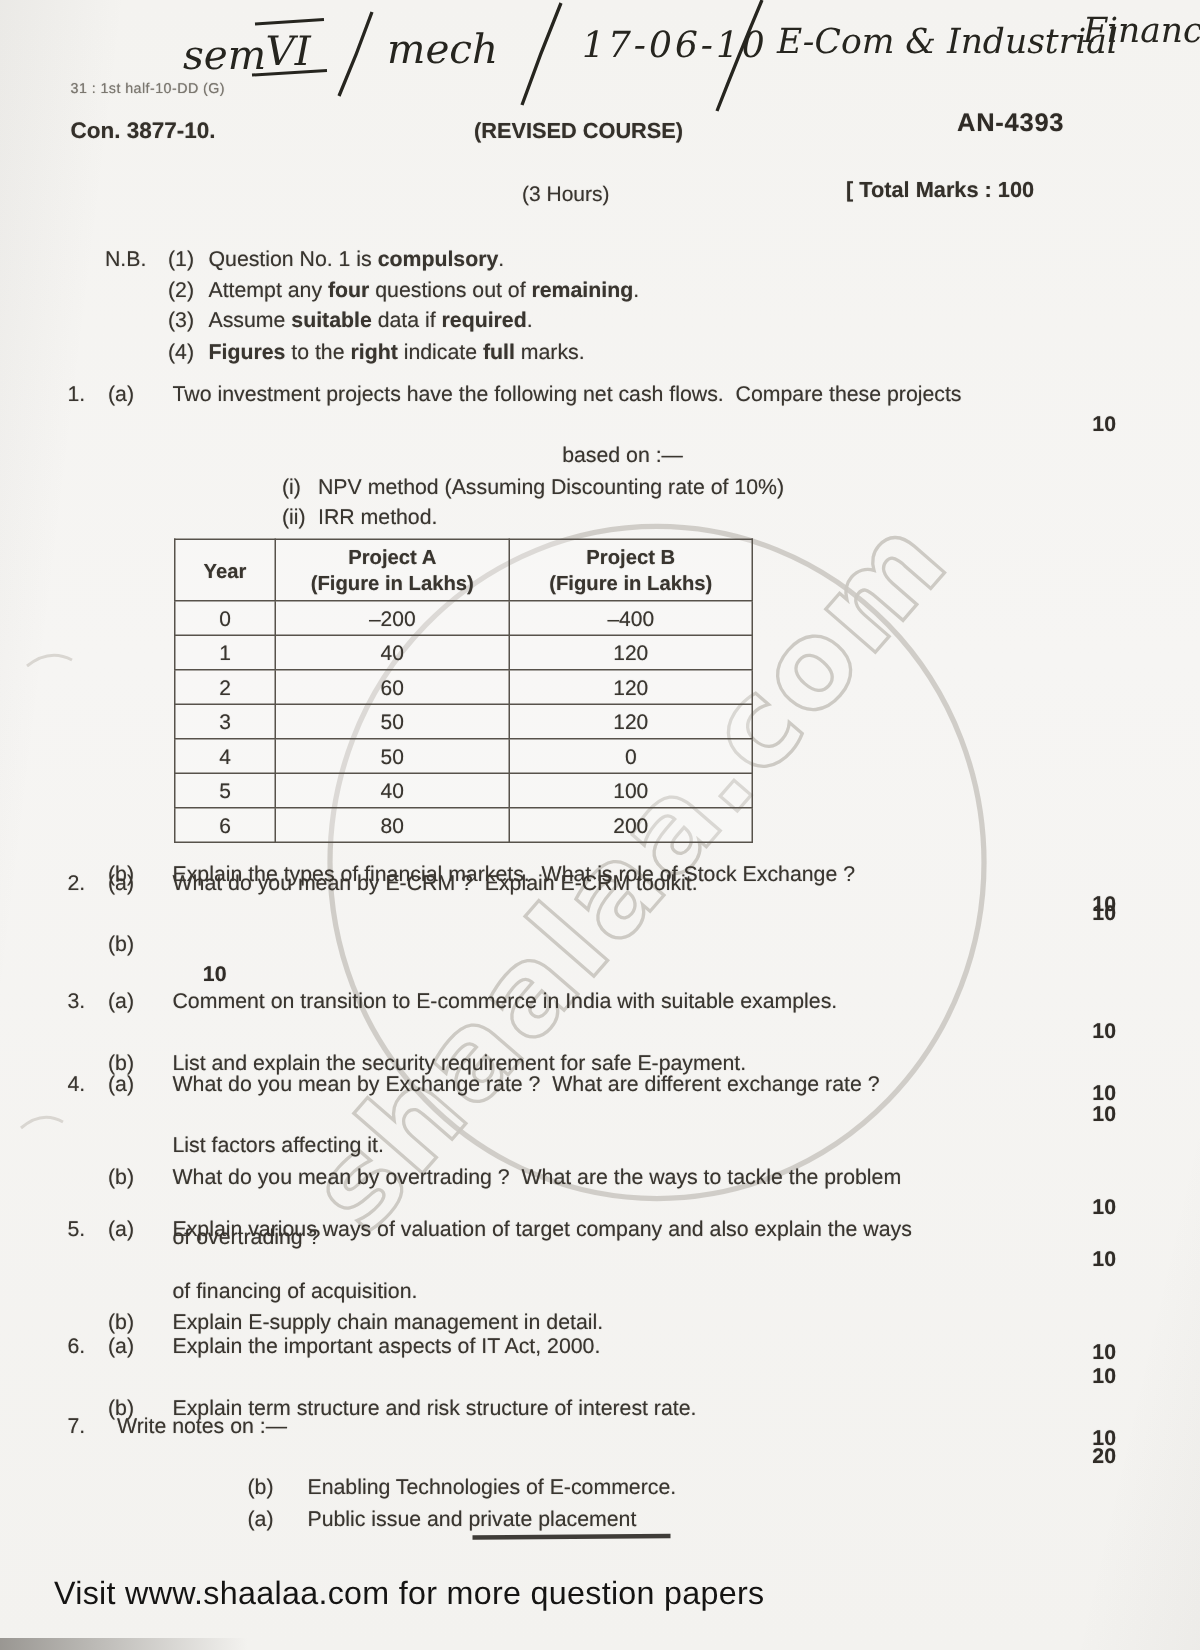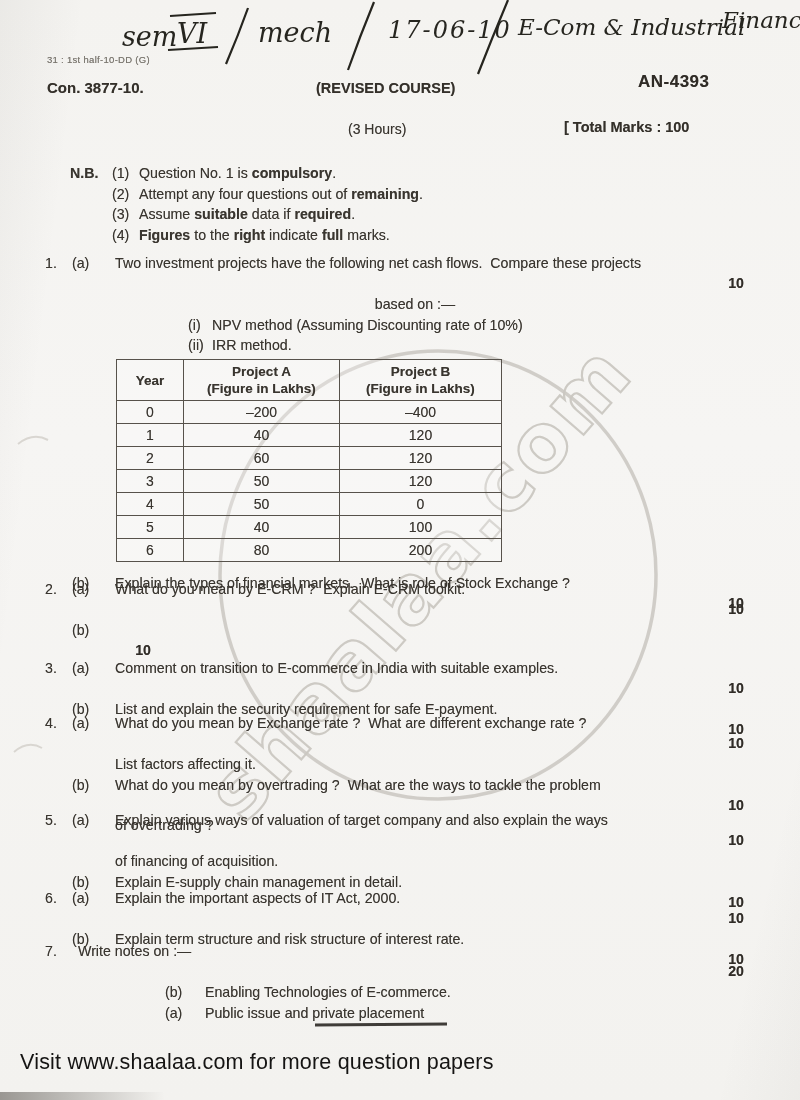--- a/index.html
+++ b/index.html
@@ -16,41 +16,41 @@
   .ink{text-shadow:0 0 0.6px rgba(57,53,47,0.5);}
   .abs{position:absolute;}
   .printcode{left:47px;top:54px;font-size:9.5px;color:#7b776f;letter-spacing:.3px;}
   .con{left:47px;top:79px;font-size:15px;font-weight:700;color:#34302a;}
   .course{left:316px;top:80px;font-size:14.5px;font-weight:700;color:#34302a;}
   .papercode{left:638px;top:72px;font-size:17px;font-weight:700;letter-spacing:.5px;color:#2f2b26;}
   .hours{left:348px;top:121px;font-size:14px;}
   .totalmarks{left:564px;top:119px;font-size:14.5px;font-weight:700;color:#34302a;}
   .nb{left:70px;top:163px;right:60px;font-size:14.2px;line-height:20.6px;}
   .nbrow{display:flex;}
-  .nblab{width:42px;font-weight:700;}
+  .nblab{width:42px;font-weight:400;}
   .nbnum{width:27px;}
   .nbtext{flex:1;white-space:pre-wrap;}
   .qg{position:absolute;left:45px;right:56px;font-size:14.2px;line-height:20.8px;}
   .qrow{display:flex;align-items:flex-start;}
   .qnum{width:27px;}
   .qsub{width:43px;}
   .qtext{flex:1;padding-right:6px;white-space:pre-wrap;}
   .qmarks{width:36px;text-align:right;font-weight:700;color:#302c27;margin-top:20px;}
   .ind1{padding-left:13px;text-align:center;}
   .mnum{display:inline-block;width:24px;margin-left:73px;}
   .q7text{padding-left:6px;}
   .q7item{padding-left:93px;}
   .q7inum{display:inline-block;width:40px;}
   table.cash{border-collapse:collapse;margin:3px 0 0 71px;background:rgba(255,255,255,0.25);}
   table.cash th, table.cash td{border:1.5px solid #57524b;text-align:center;padding:0 4px;}
   table.cash th{font-size:13.5px;line-height:17px;font-weight:700;height:40px;}
   table.cash td{font-size:14px;height:22px;line-height:22px;font-weight:500;}
   col.c-year{width:67px;} col.c-a{width:156px;} col.c-b{width:162px;}
   .divider{position:absolute;left:315px;top:1023px;width:132px;height:2.5px;background:#3f3c38;transform:rotate(-0.4deg);}
-  .footer{position:absolute;left:20px;top:1050px;font-size:21.5px;color:#151413;letter-spacing:.2px;}
+  .footer{position:absolute;left:36px;top:1050px;font-size:21.5px;color:#151413;letter-spacing:.2px;}
   .smudge{position:absolute;left:0;top:1092px;width:165px;height:8px;
     background:linear-gradient(to right, rgba(80,76,70,.55), rgba(80,76,70,0));}
   .hwsvg text{font-family:"DejaVu Serif", serif;font-style:italic;fill:#26251f;}
 </style>
 </head>
 <body>
 
 <div class="paper">
 
   <svg class="layer" width="800" height="1100">
@@ -83,21 +83,21 @@
 
   <div class="abs nb ink">
     <div class="nbrow">
       <div class="nblab">N.B.</div>
       <div class="nbnum">(1)</div>
       <div class="nbtext"><span>Question No. 1 is </span><span style="font-weight: 700;">compulsory</span><span>.</span></div>
     </div>
     <div class="nbrow">
       <div class="nblab"></div>
       <div class="nbnum">(2)</div>
-      <div class="nbtext"><span>Attempt any </span><span style="font-weight: 400;">four</span><span> questions out of </span><span style="font-weight: 700;">remaining</span><span>.</span></div>
+      <div class="nbtext"><span>Attempt any </span><span style="font-weight: 700;">four</span><span> questions out of </span><span style="font-weight: 700;">remaining</span><span>.</span></div>
     </div>
     <div class="nbrow">
       <div class="nblab"></div>
       <div class="nbnum">(3)</div>
       <div class="nbtext"><span>Assume </span><span style="font-weight: 700;">suitable</span><span> data if </span><span style="font-weight: 700;">required</span><span>.</span></div>
     </div>
     <div class="nbrow">
       <div class="nblab"></div>
       <div class="nbnum">(4)</div>
       <div class="nbtext"><span style="font-weight: 700;">Figures</span><span> to the </span><span style="font-weight: 700;">right</span><span> indicate </span><span style="font-weight: 700;">full</span><span> marks.</span></div>

